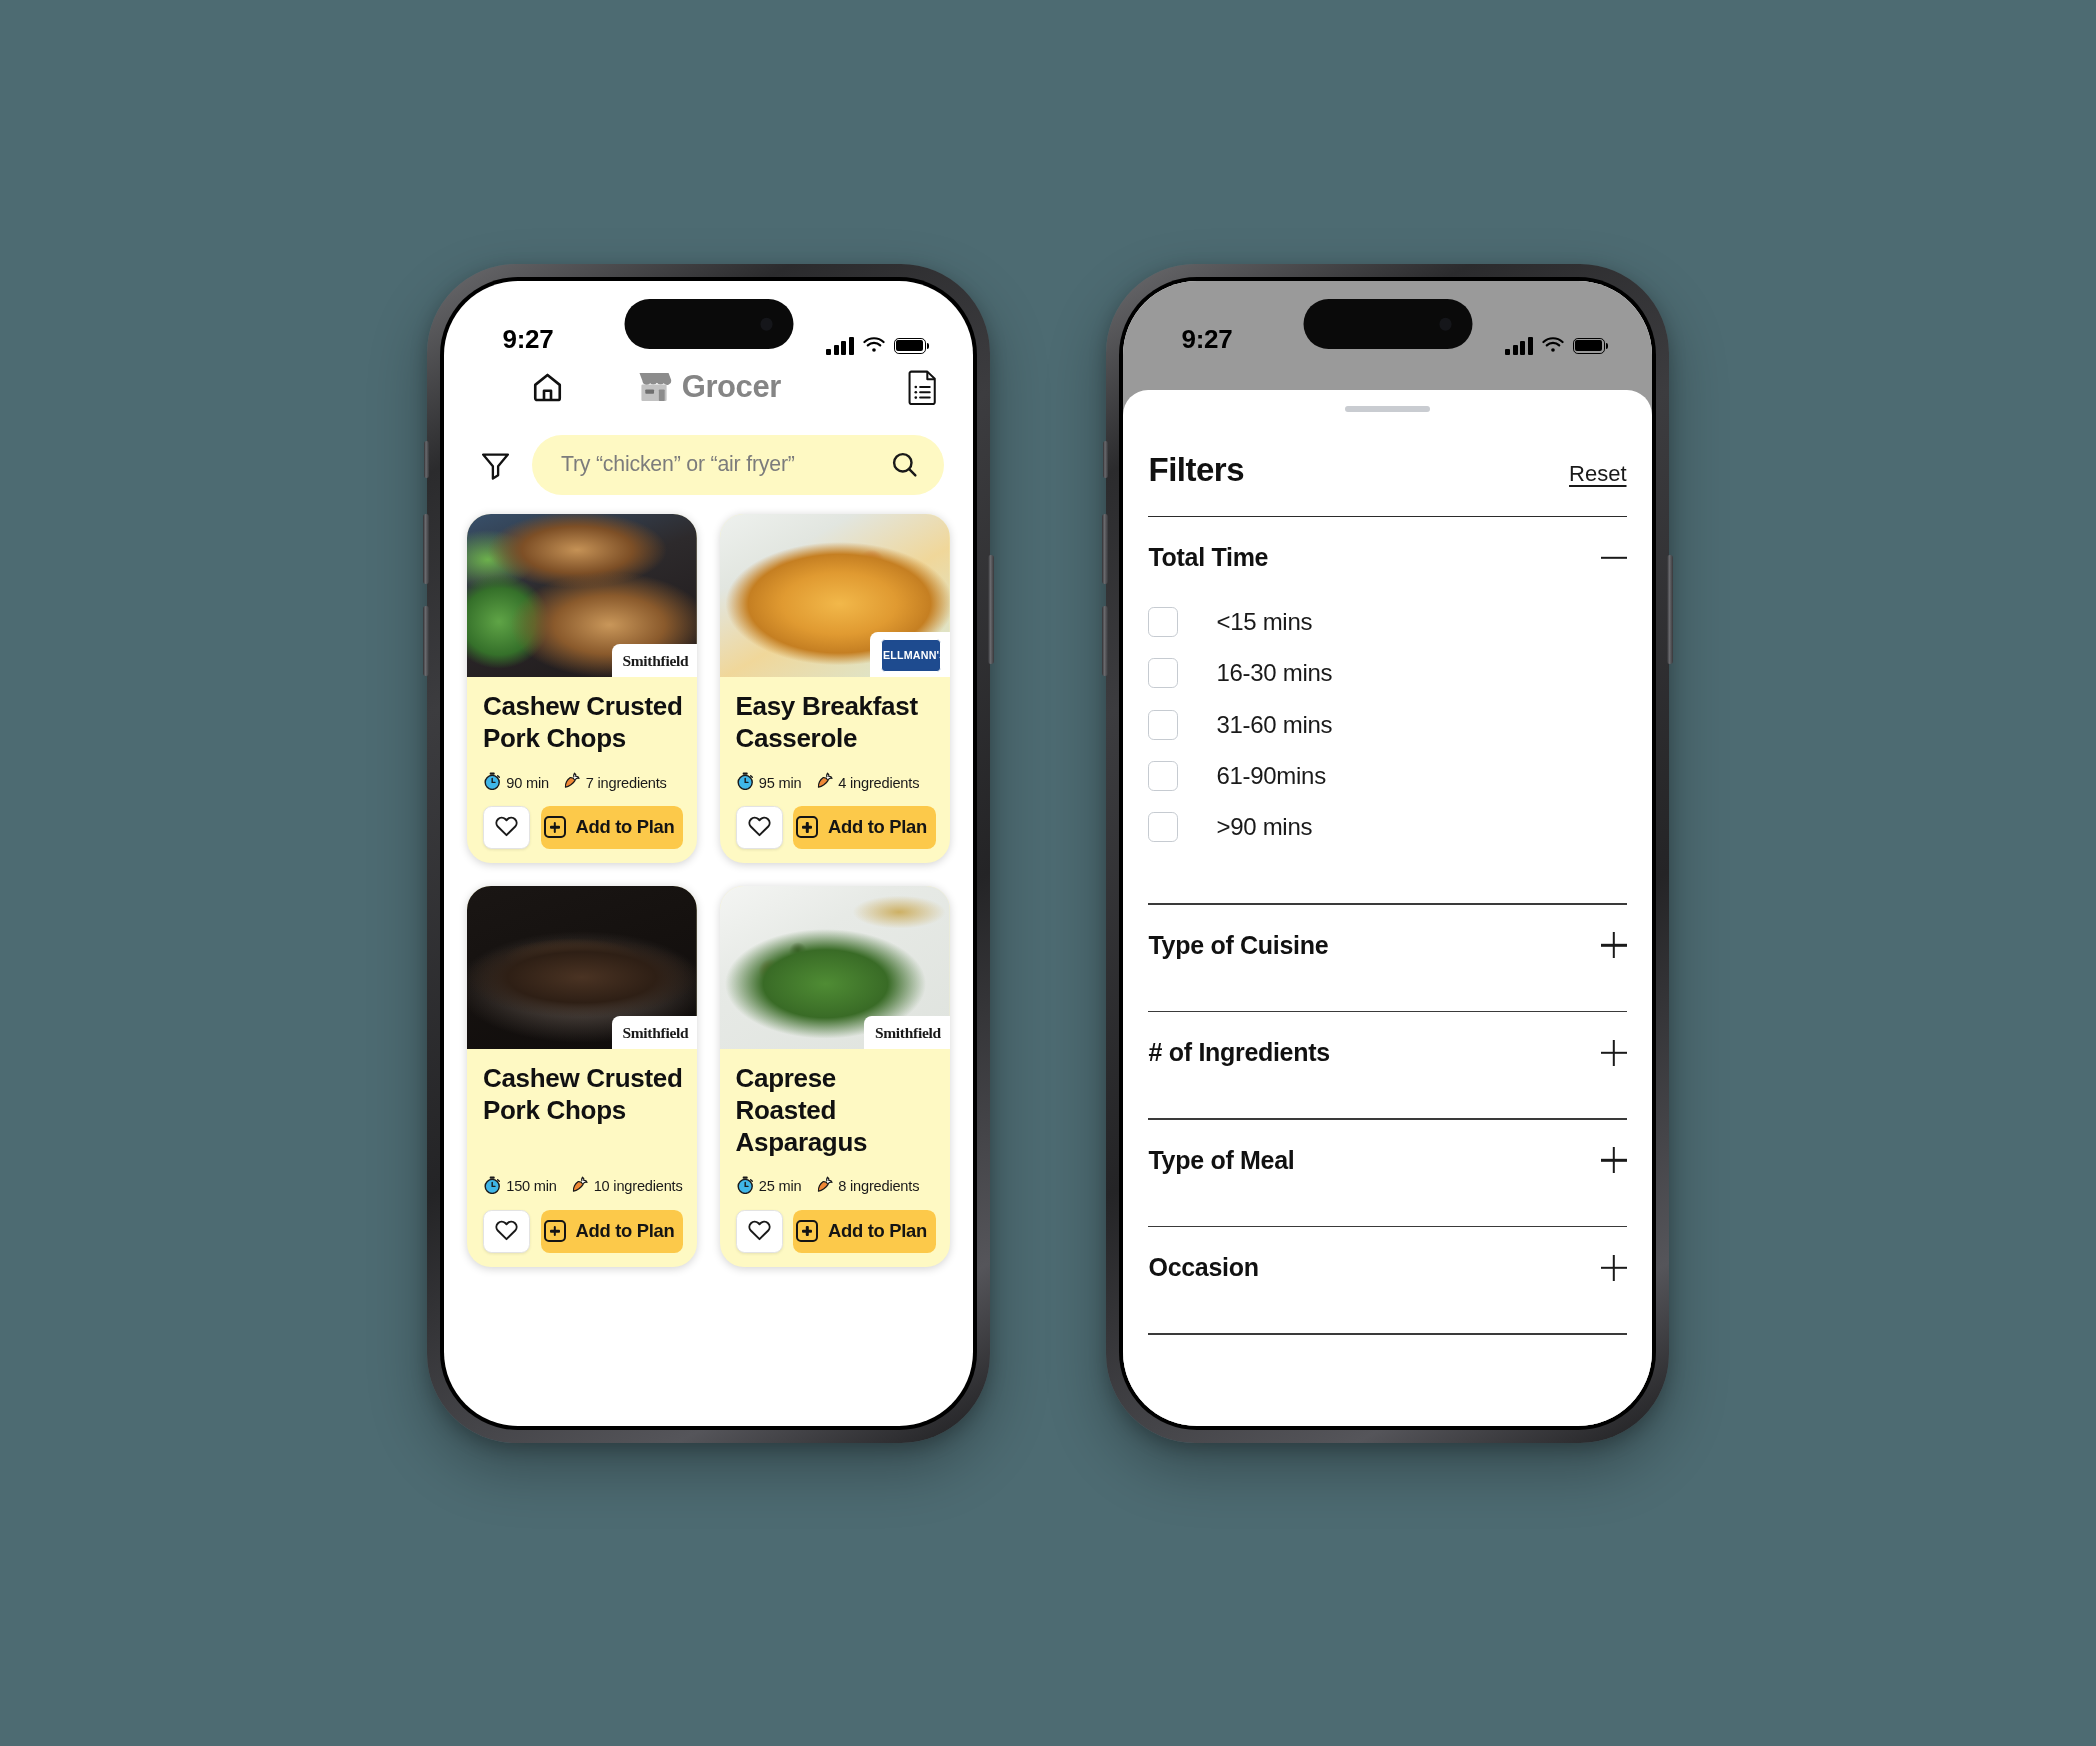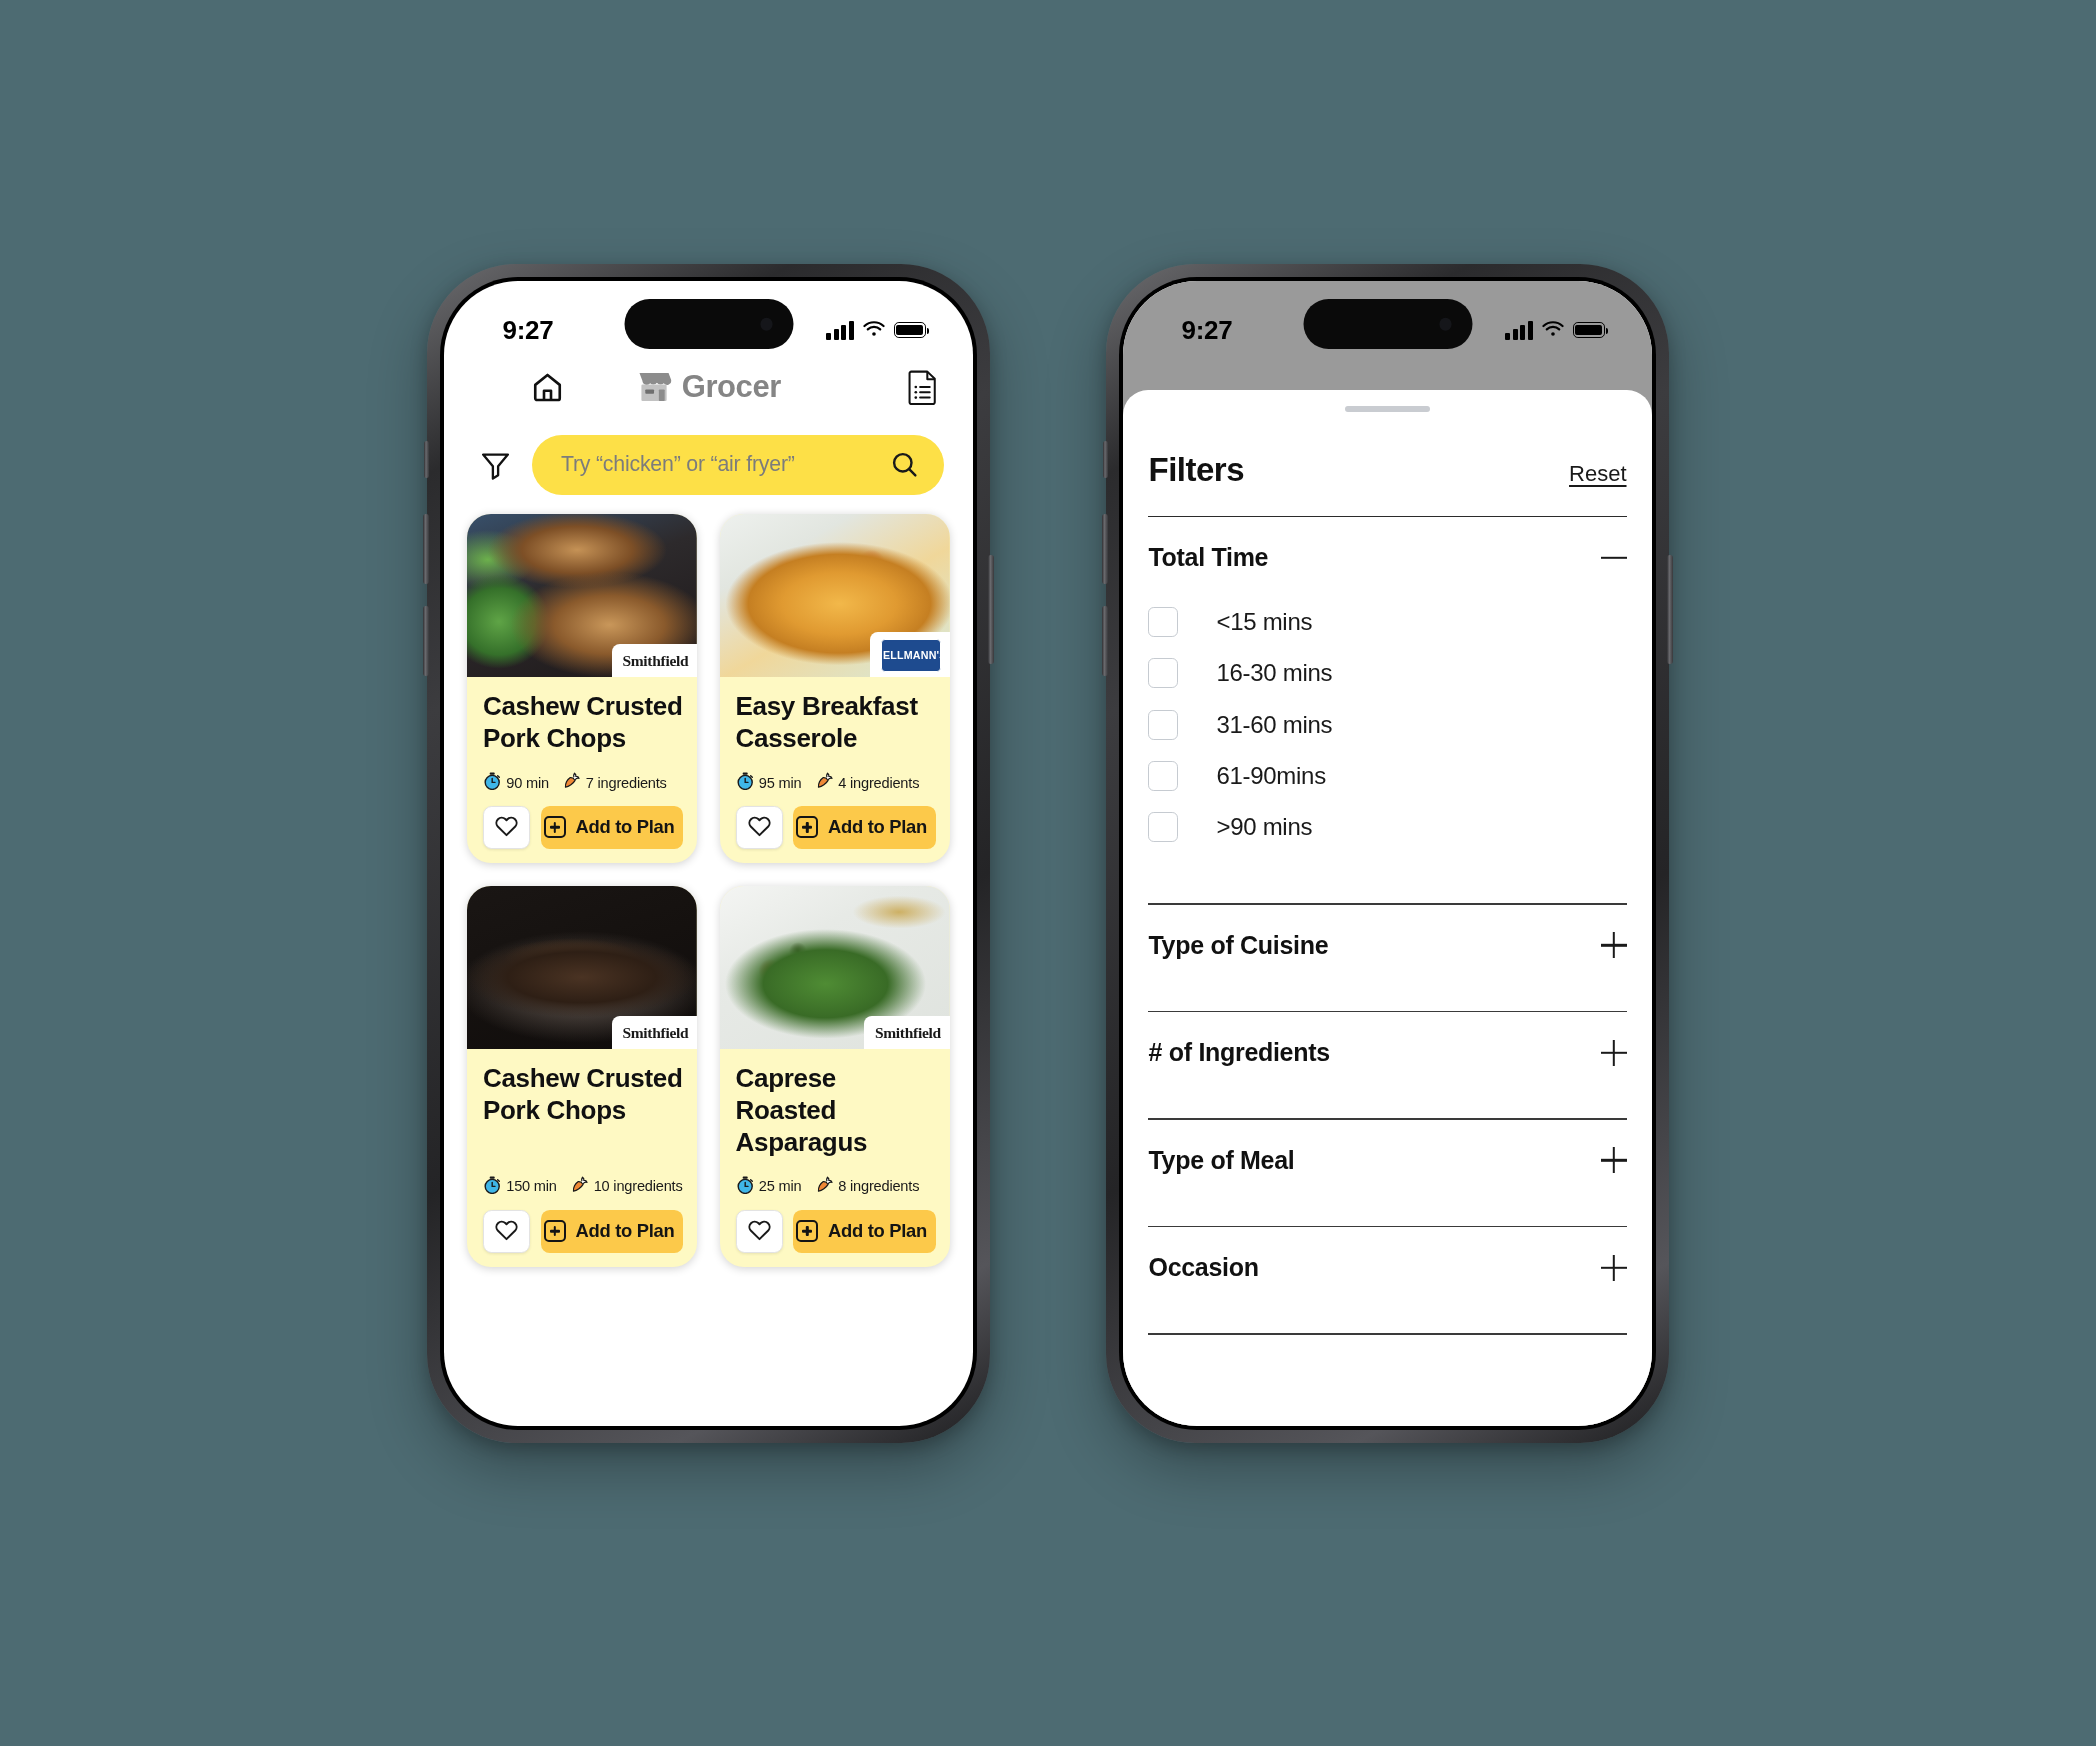--- a/index.html
+++ b/index.html
@@ -48,21 +48,21 @@
   .btn-voldn  { left: -3.9px; top: 342px; width: 5.8px; height: 70px; }
   .btn-power  { right: -3.9px; top: 291px; width: 5.8px; height: 109px; }
 
   #phone-left  { left: 427px; top: 264px; }
   #phone-right { left: 1106px; top: 264px; }
 
   
   .statusbar {
     height: 74px;
     display: flex;
-    align-items: center;
+    align-items: flex-end;
     justify-content: space-between;
     padding: 17.5px 47px 0 58px;
     position: relative;
     z-index: 5;
   }
   .clock {
     font-size: 26px;
     font-weight: 700;
     letter-spacing: -0.3px;
     color: #000;
@@ -131,21 +131,21 @@
 
   
   .search-row {
     display: flex; align-items: center; gap: 19.4px;
     padding: 15.5px 29px 19.4px 35px;
     background: #fff;
   }
   .search-field {
     flex: 1;
     height: 60px;
-    background: #fde047;
+    background: #fef9c3;
     border-radius: 33px;
     display: flex; align-items: center;
     justify-content: space-between;
     padding: 0 25px 0 29px;
   }
   .search-ph {
     font-size: 21.3px; color: #7c7c7c; letter-spacing: -0.2px;
   }
 
   

